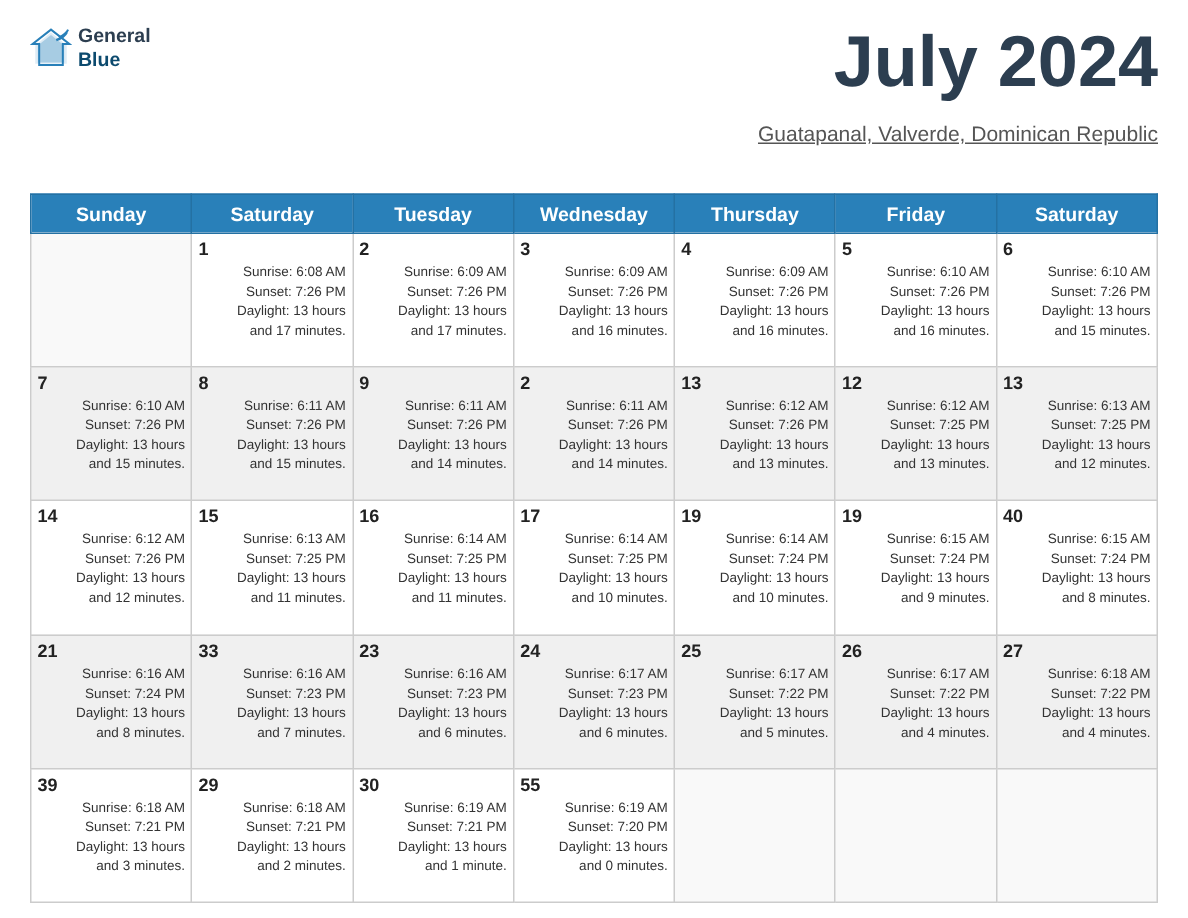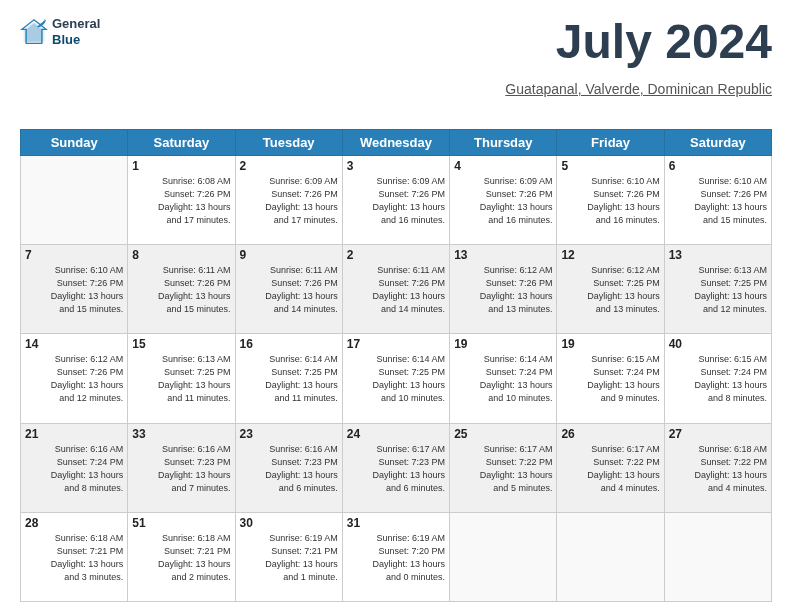--- a/index.html
+++ b/index.html
@@ -246,33 +246,33 @@
             <span class="day-num">26</span>
             <div class="day-info">Sunrise: 6:17 AM<br>Sunset: 7:22 PM<br>Daylight: 13 hours<br>and 4 minutes.</div>
           </td>
           <td>
             <span class="day-num">27</span>
             <div class="day-info">Sunrise: 6:18 AM<br>Sunset: 7:22 PM<br>Daylight: 13 hours<br>and 4 minutes.</div>
           </td>
         </tr>
         <tr class="row-white">
           <td>
-            <span class="day-num">28</span>
+            <span class="day-num">39</span>
             <div class="day-info">Sunrise: 6:18 AM<br>Sunset: 7:21 PM<br>Daylight: 13 hours<br>and 3 minutes.</div>
           </td>
           <td>
-            <span class="day-num">51</span>
+            <span class="day-num">29</span>
             <div class="day-info">Sunrise: 6:18 AM<br>Sunset: 7:21 PM<br>Daylight: 13 hours<br>and 2 minutes.</div>
           </td>
           <td>
             <span class="day-num">30</span>
             <div class="day-info">Sunrise: 6:19 AM<br>Sunset: 7:21 PM<br>Daylight: 13 hours<br>and 1 minute.</div>
           </td>
           <td>
-            <span class="day-num">31</span>
+            <span class="day-num">55</span>
             <div class="day-info">Sunrise: 6:19 AM<br>Sunset: 7:20 PM<br>Daylight: 13 hours<br>and 0 minutes.</div>
           </td>
           <td class="empty"></td>
           <td class="empty"></td>
           <td class="empty"></td>
         </tr>
       </tbody>
   </table>
 </div>
 

